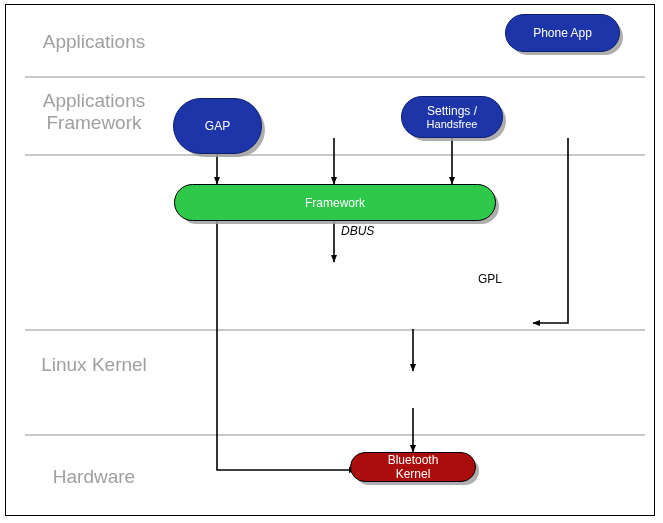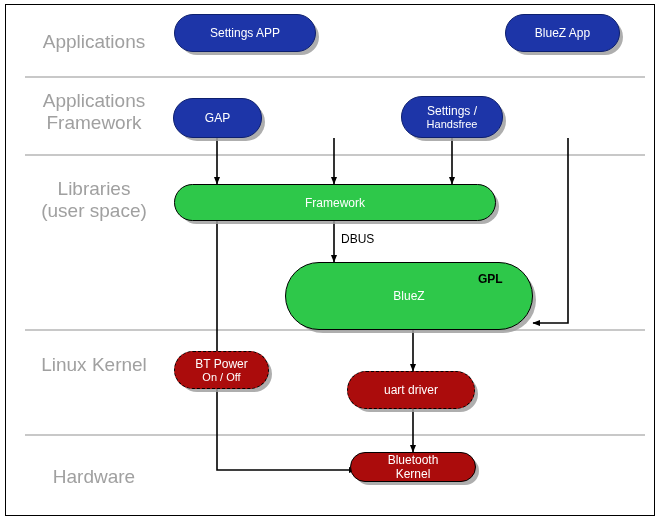--- a/index.html
+++ b/index.html
@@ -68,21 +68,20 @@
     border: 1.5px solid #000000;
   }
   .node.red.dashed {
     border: 1.5px dashed #000000;
   }
   .badge {
     position: absolute;
     color: #000000;
     font-size: 12px;
     line-height: 14px;
-    font-weight: bold;
   }
   .edge-label {
     position: absolute;
     color: #000000;
     font-size: 12px;
     line-height: 14px;
   }
   svg.wires {
     position: absolute;
     left: 0;
@@ -102,22 +101,20 @@
   <div class="divider" style="left:25px; top:76px; width:620px;"></div>
   <div class="divider" style="left:25px; top:154px; width:620px;"></div>
   <div class="divider" style="left:25px; top:329px; width:620px;"></div>
   <div class="divider" style="left:25px; top:434px; width:620px;"></div>
 
   <div class="layer-label" style="left:14px; top:31px; width:160px;">Applications</div>
 
   <div class="layer-label" style="left:14px; top:90px; width:160px;">Applications
 Framework</div>
 
-  <div class="layer-label" style="left:14px; top:178px; width:160px;">Libraries
-(user space)</div>
 
   <div class="layer-label" style="left:14px; top:354px; width:160px;">Linux Kernel</div>
 
   <div class="layer-label" style="left:14px; top:466px; width:160px;">Hardware</div>
 
   <svg class="wires" viewBox="0 0 663 523">
     <defs>
       <marker id="arw" markerWidth="9" markerHeight="9" refX="7.4" refY="3.2" orient="auto" markerUnits="userSpaceOnUse">
         <path d="M0,0 L8,3.2 L0,6.4 z" fill="#000000"></path>
       </marker>
@@ -133,57 +130,44 @@
 
     <path d="M568,138 L568,323 L533,323" stroke="#000000" stroke-width="1.6" fill="none" marker-end="url(#arw)"></path>
 
     <path d="M413,329 L413,371" stroke="#000000" stroke-width="1.6" fill="none" marker-end="url(#arw)"></path>
 
     <path d="M413,408 L413,452" stroke="#000000" stroke-width="1.6" fill="none" marker-end="url(#arw)"></path>
 
     <path d="M217,220 L217,470 L356,470" stroke="#000000" stroke-width="1.6" fill="none" marker-end="url(#arw)"></path>
   </svg>
 
-  <div class="node blue" style="left:174px; top:14px; width:142px; height:38px;">
-    <span class="l1">Settings APP</span>
+
+  <div class="node blue" style="left:505px; top:14px; width:115px; height:38px;">
+    <span class="l1">Phone App</span>
   </div>
 
-  <div class="node blue" style="left:505px; top:14px; width:115px; height:38px;">
-    <span class="l1">BlueZ App</span>
-  </div>
-
-  <div class="node blue" style="left:173px; top:98px; width:89px; height:40px;">
+  <div class="node blue" style="left:173px; top:98px; width:89px; height:56px;">
     <span class="l1">GAP</span>
   </div>
 
 
   <div class="node blue" style="left:401px; top:96px; width:102px; height:42px;">
     <span class="l1">Settings /</span>
     <span class="l2">Handsfree</span>
   </div>
 
 
   <div class="node green" style="left:174px; top:184px; width:322px; height:37px;">
     <span class="l1">Framework</span>
   </div>
 
-  <div class="node green" style="left:285px; top:262px; width:248px; height:68px;">
-    <span class="l1">BlueZ</span>
-  </div>
   <div class="badge" style="left:478px; top:272px;">GPL</div>
 
-  <div class="edge-label" style="left:341px; top:232px;">DBUS</div>
+  <div class="edge-label" style="left:341px; top:224px;font-style:italic;">DBUS</div>
 
-  <div class="node red dashed" style="left:174px; top:351px; width:95px; height:38px;">
-    <span class="l1">BT Power</span>
-    <span class="l2">On / Off</span>
-  </div>
 
-  <div class="node red dashed" style="left:347px; top:371px; width:128px; height:38px;">
-    <span class="l1">uart driver</span>
-  </div>
 
   <div class="node red" style="left:350px; top:452px; width:126px; height:30px;align-items:center;">
     <span class="l1">Bluetooth</span>
     <span class="l1">Kernel</span>
   </div>
 
 </div>
 
 </body></html>

